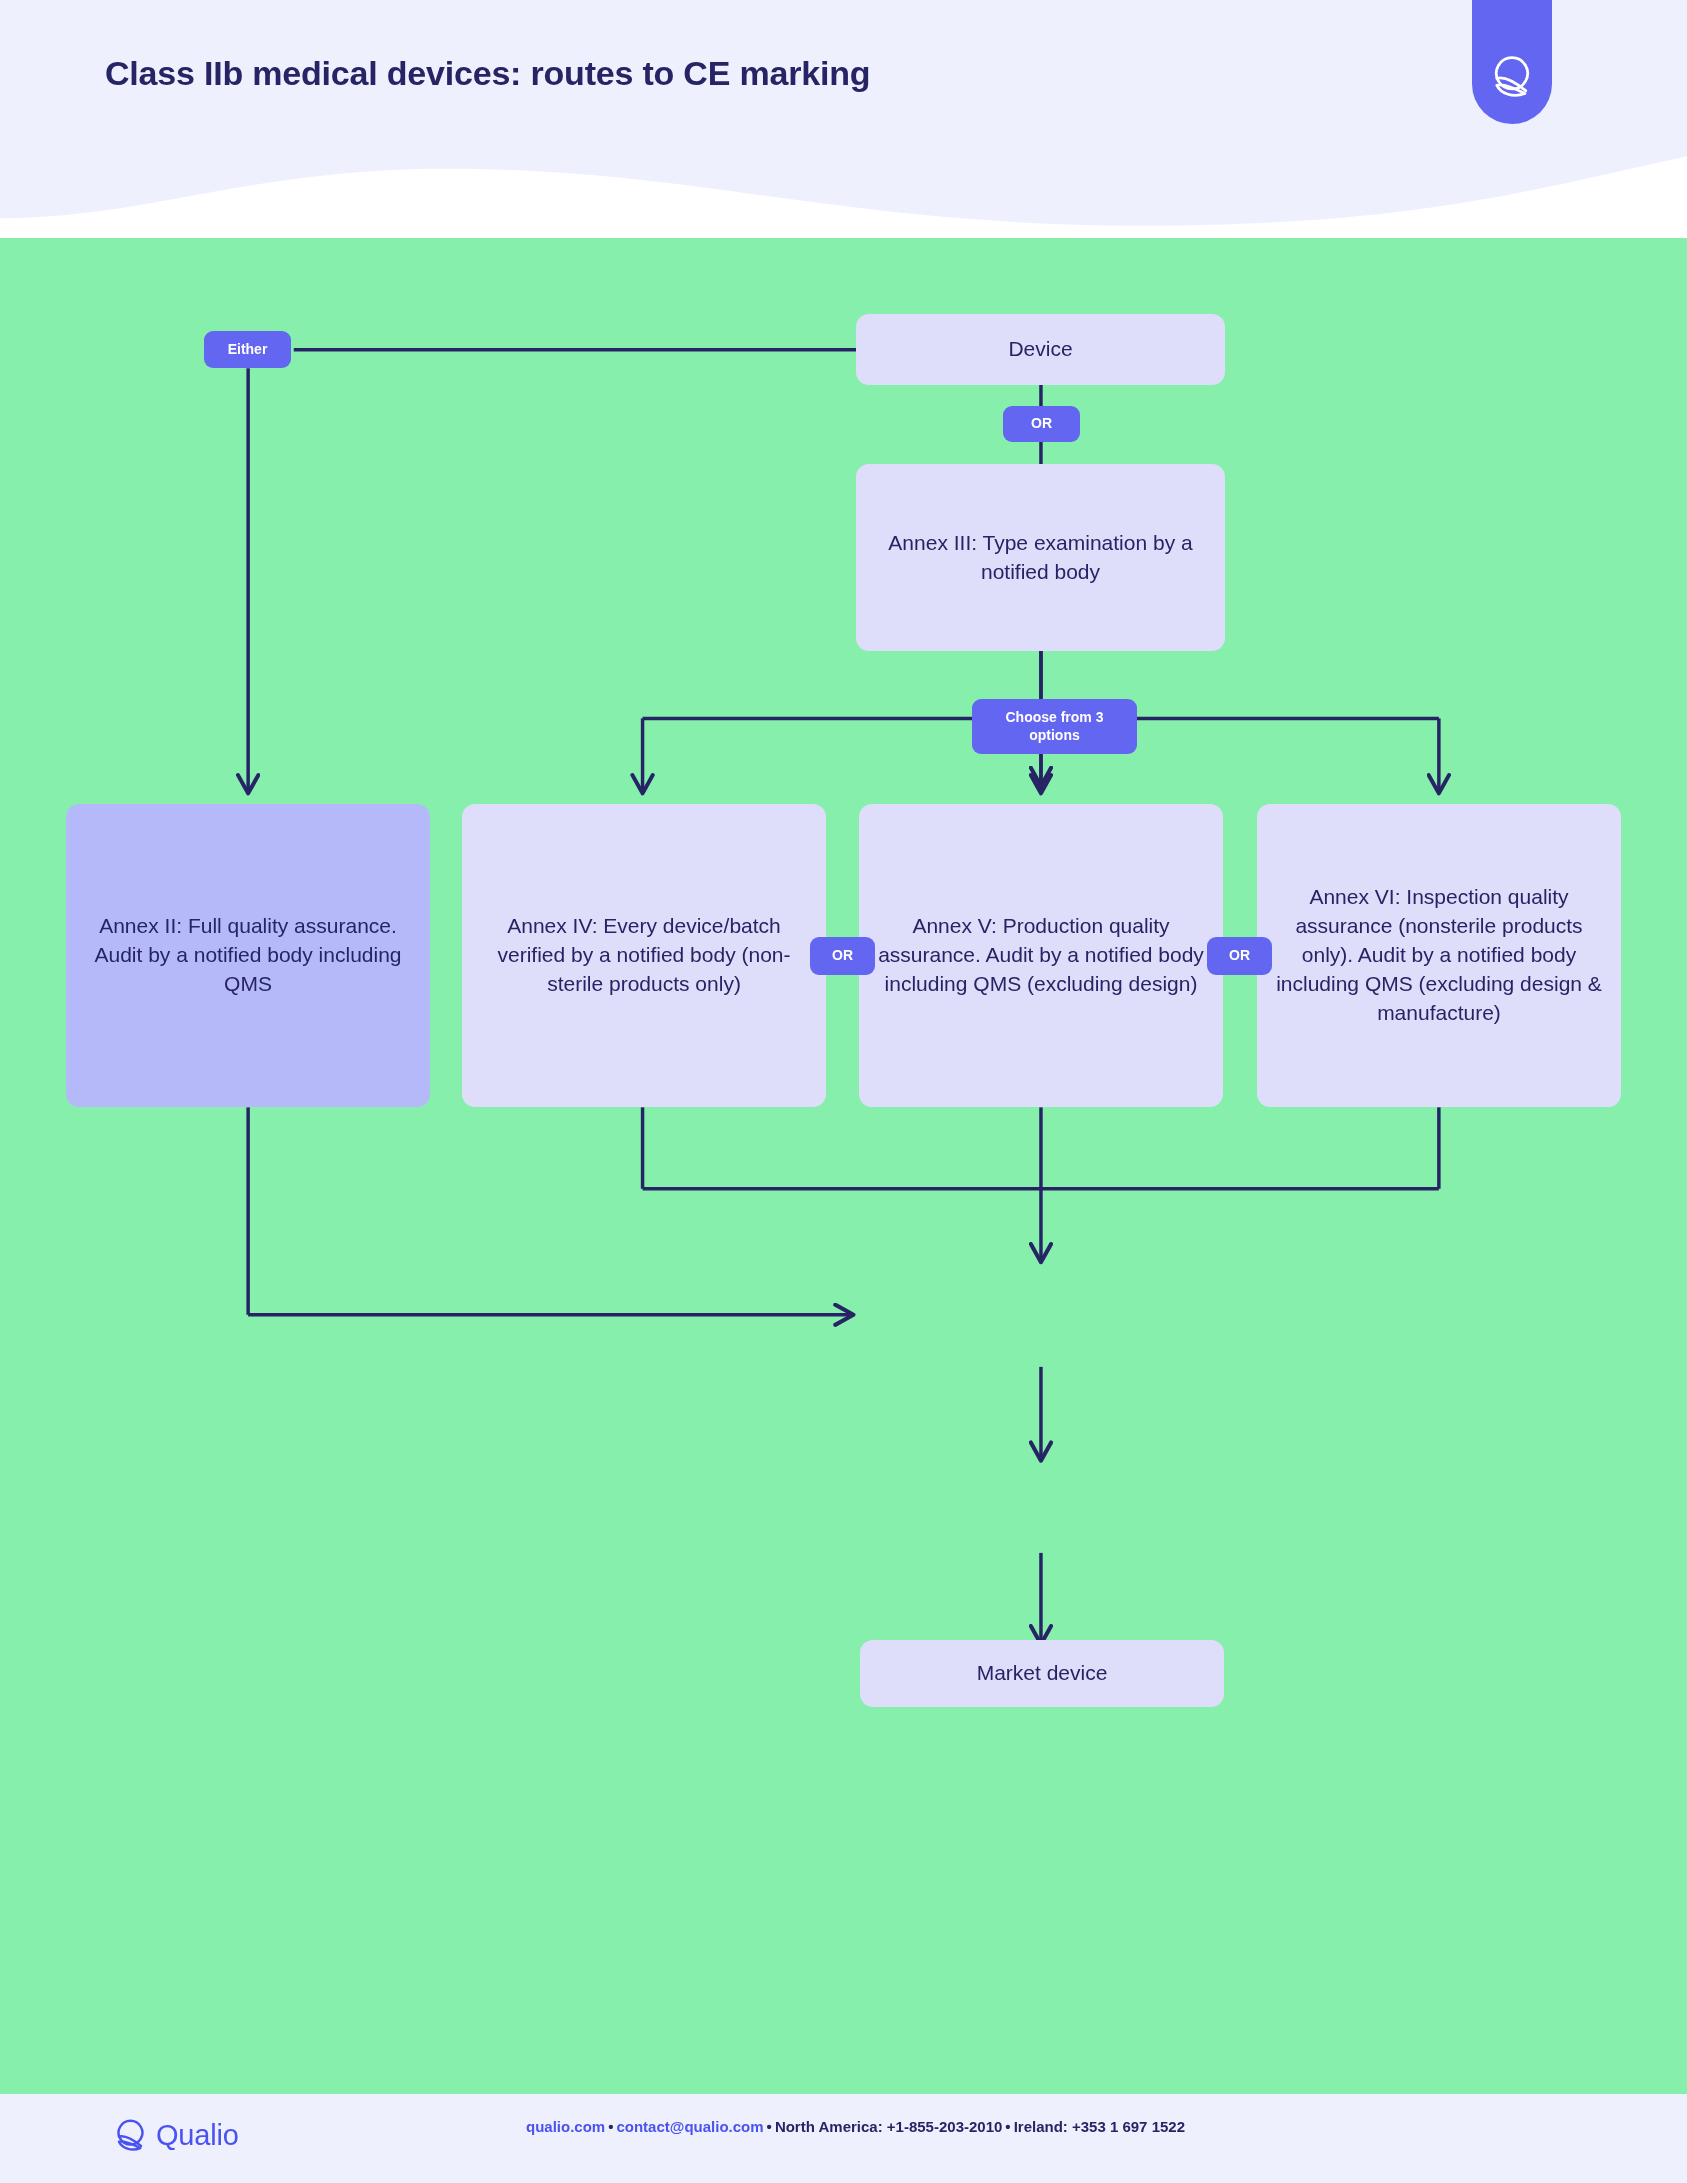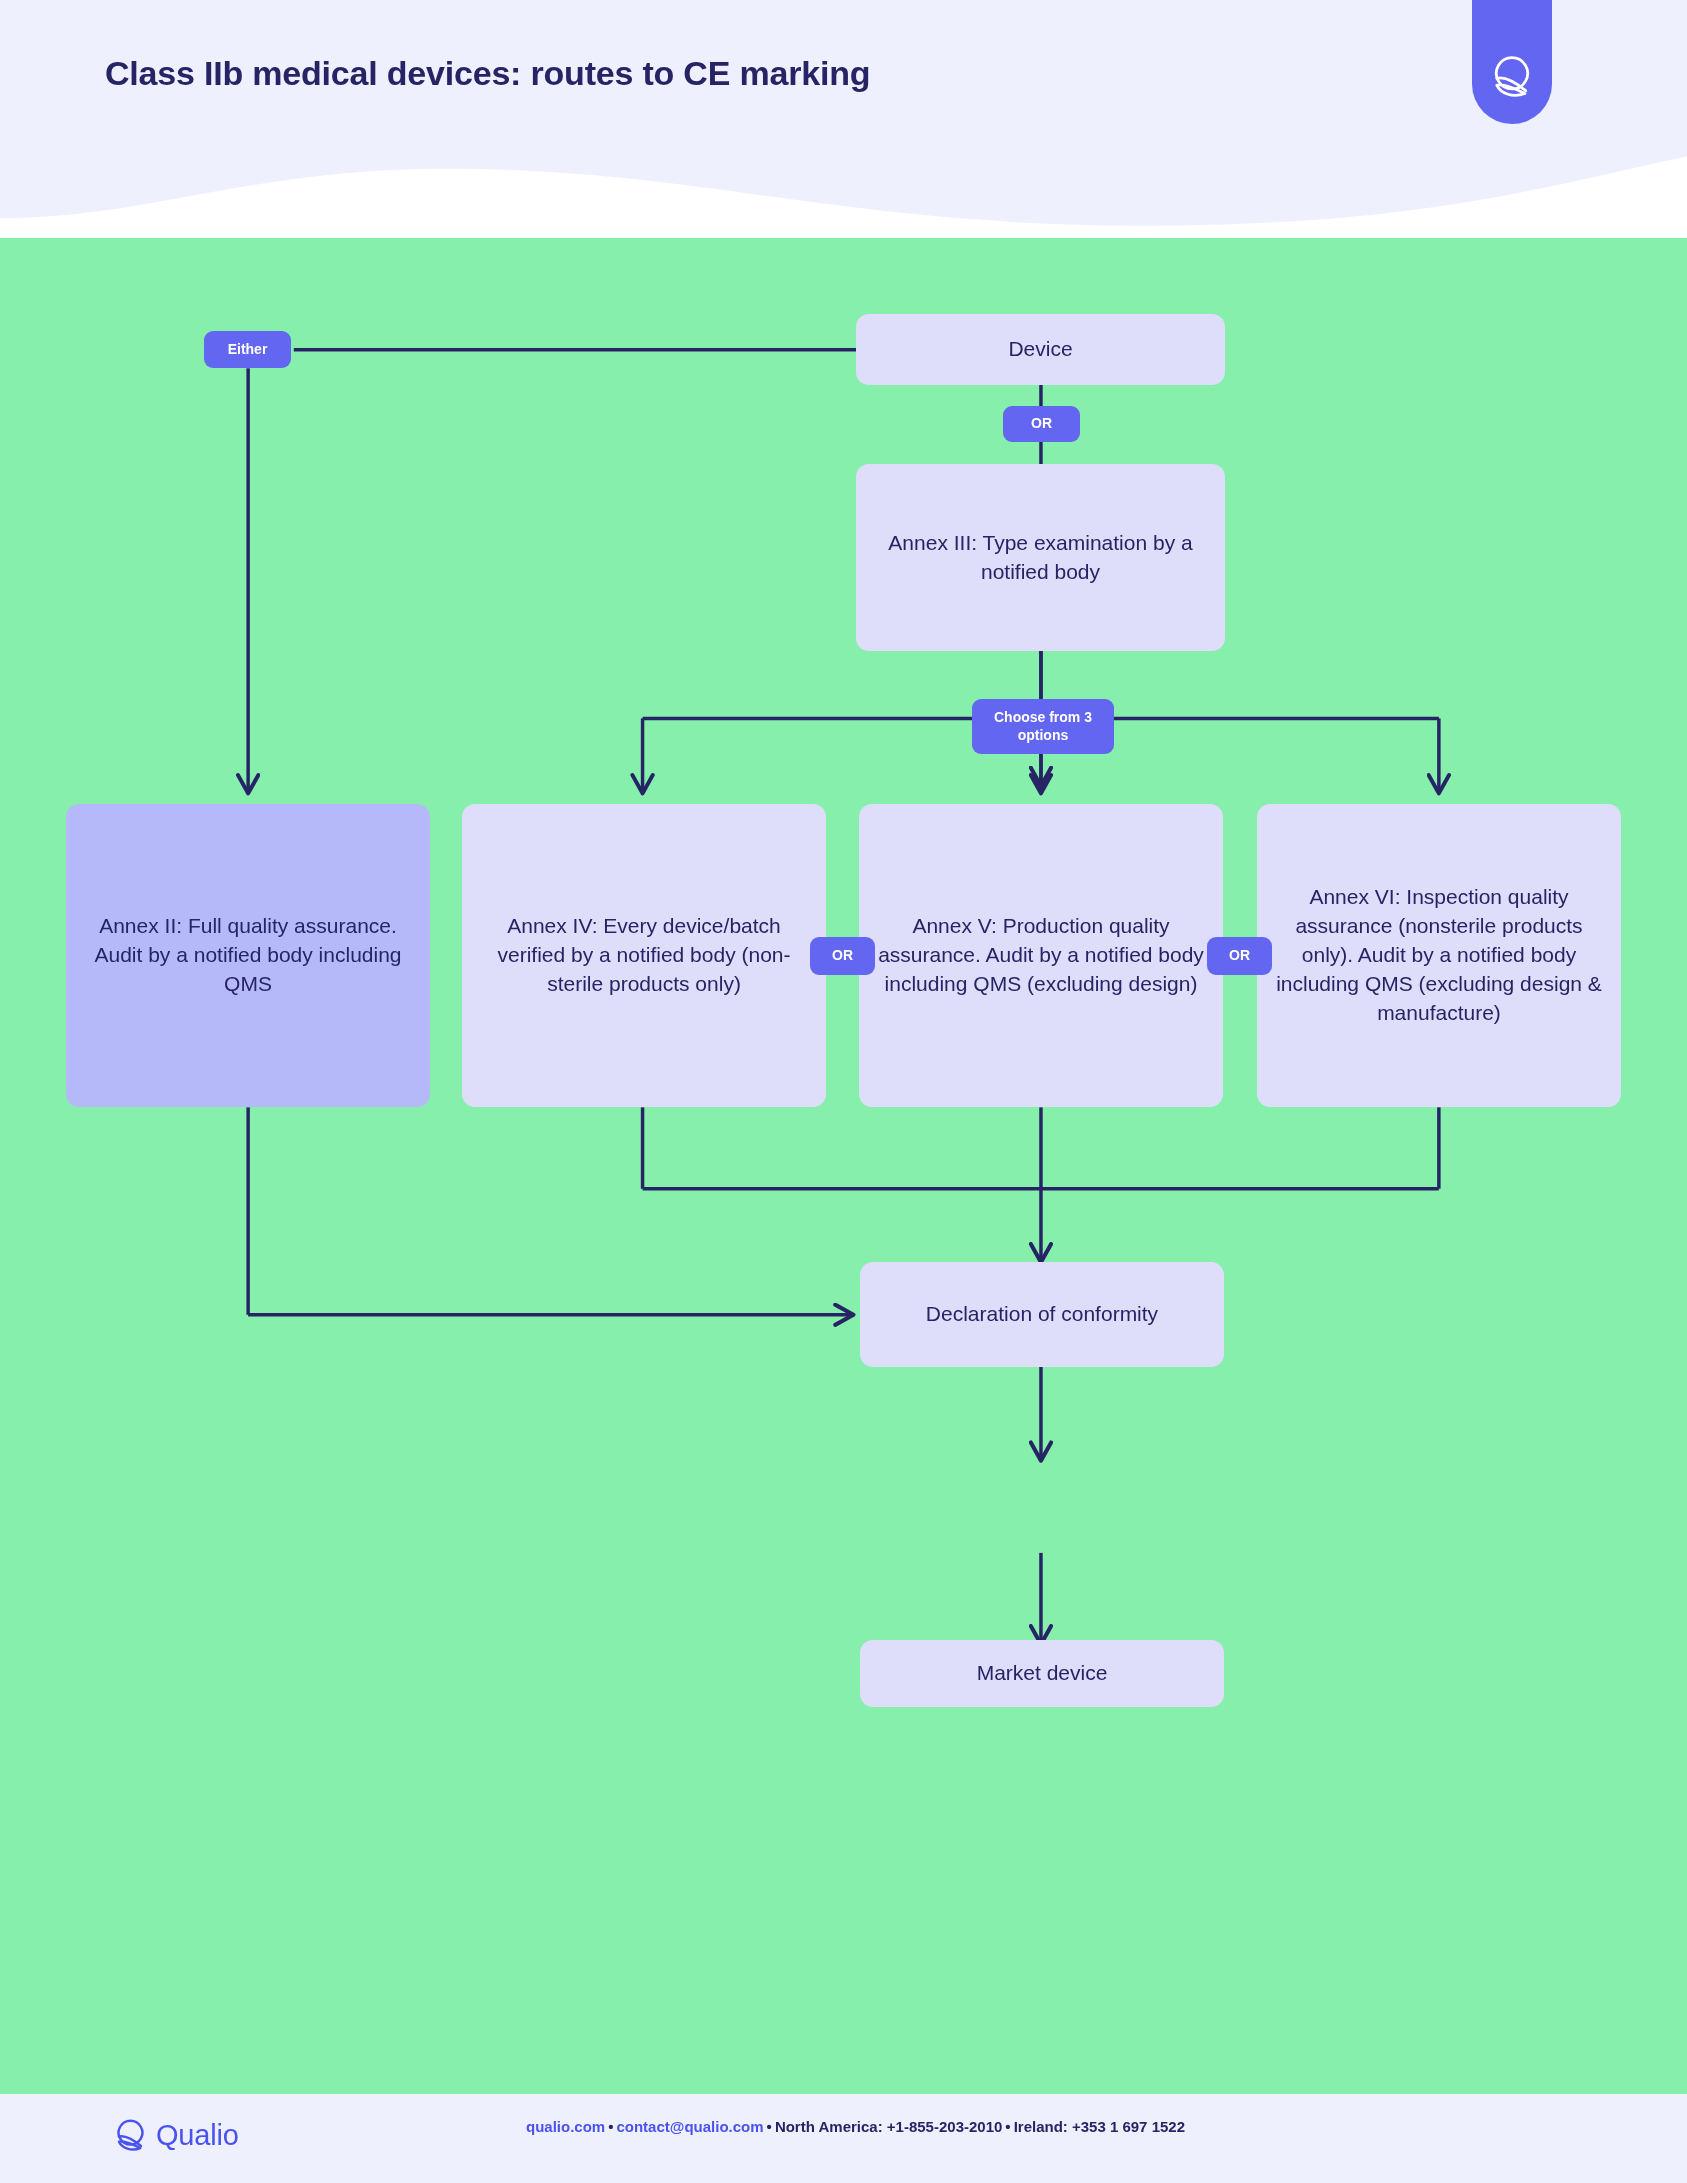--- a/index.html
+++ b/index.html
@@ -225,38 +225,35 @@
   </div>
 
   <div class="node" style="left:859px; top:804px; width:364px; height:303px;">
     <span>Annex V: Production quality assurance. Audit by a notified body including QMS (excluding design)</span>
   </div>
 
   <div class="node" style="left:1257px; top:804px; width:364px; height:303px;">
     <span>Annex VI: Inspection quality assurance (nonsterile products only). Audit by a notified body including QMS (excluding design &amp; manufacture)</span>
   </div>
 
-  <div class="node" style="left:860px; top:1262px; width:364px; height:105px;">
-    <span>Declaration of conformity</span>
-  </div>
 
 
   <div class="node" style="left:860px; top:1640px; width:364px; height:67px;">
     <span>Market device</span>
   </div>
 
   <div class="badge" style="left:204px; top:331px; width:87px; height:37px;">
     <span>Either</span>
   </div>
 
   <div class="badge" style="left:1003px; top:406px; width:77px; height:36px;">
     <span>OR</span>
   </div>
 
-  <div class="badge" style="left:972px; top:699px; width:142px; height:55px;">
+  <div class="badge" style="left:972px; top:699px; width:165px; height:55px;">
     <span>Choose from 3 options</span>
   </div>
 
   <div class="badge" style="left:810px; top:937px; width:65px; height:38px;">
     <span>OR</span>
   </div>
 
   <div class="badge" style="left:1207px; top:937px; width:65px; height:38px;">
     <span>OR</span>
   </div>

